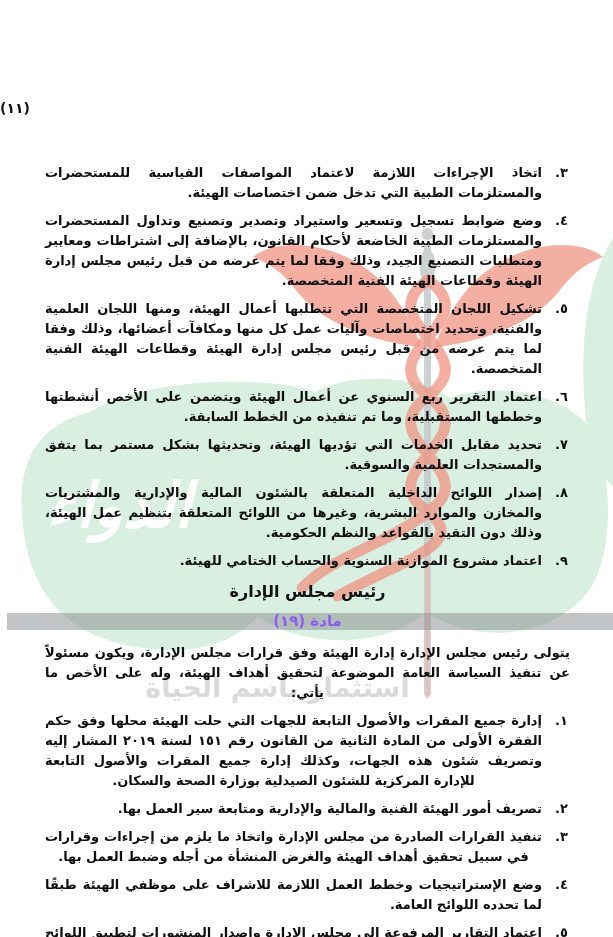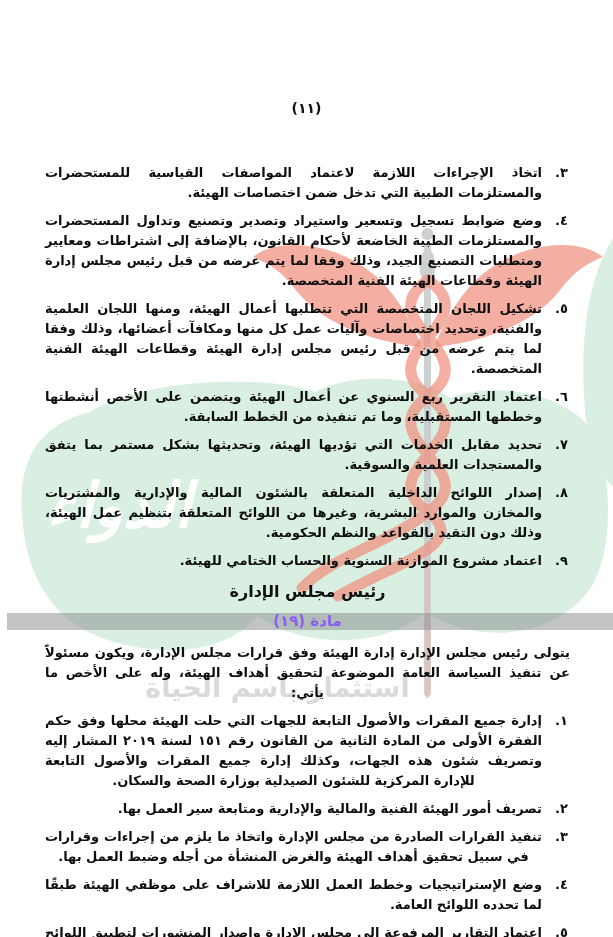--- a/index.html
+++ b/index.html
@@ -25,21 +25,21 @@
   }
   .wm-slogan{
     position:absolute;left:145px;top:672px;width:265px;z-index:3;
     direction:rtl;text-align:center;
     font-size:27px;font-weight:bold;color:rgba(168,168,168,0.42);
   }
 
   
   .pageno{
     position:absolute;top:100px;left:0;width:100%;z-index:5;
-    text-align:center;font-size:14px;font-weight:bold;color:#111;
+    text-align:left;font-size:14px;font-weight:bold;color:#111;
   }
   .content{
     position:absolute;top:163px;left:45px;right:43px;z-index:5;
     direction:rtl;color:#0d0d0d;
     font-size:13px;line-height:20px;font-weight:bold;
   }
   .item{
     position:relative;display:block;padding-right:28px;margin-bottom:8px;
     text-align:justify;text-align-last:right;
   }

